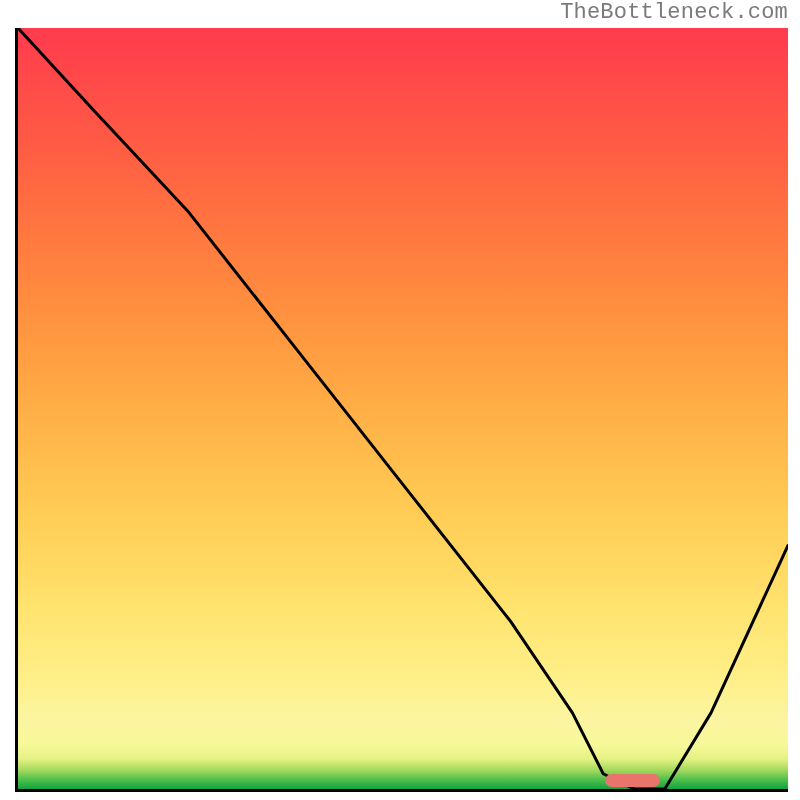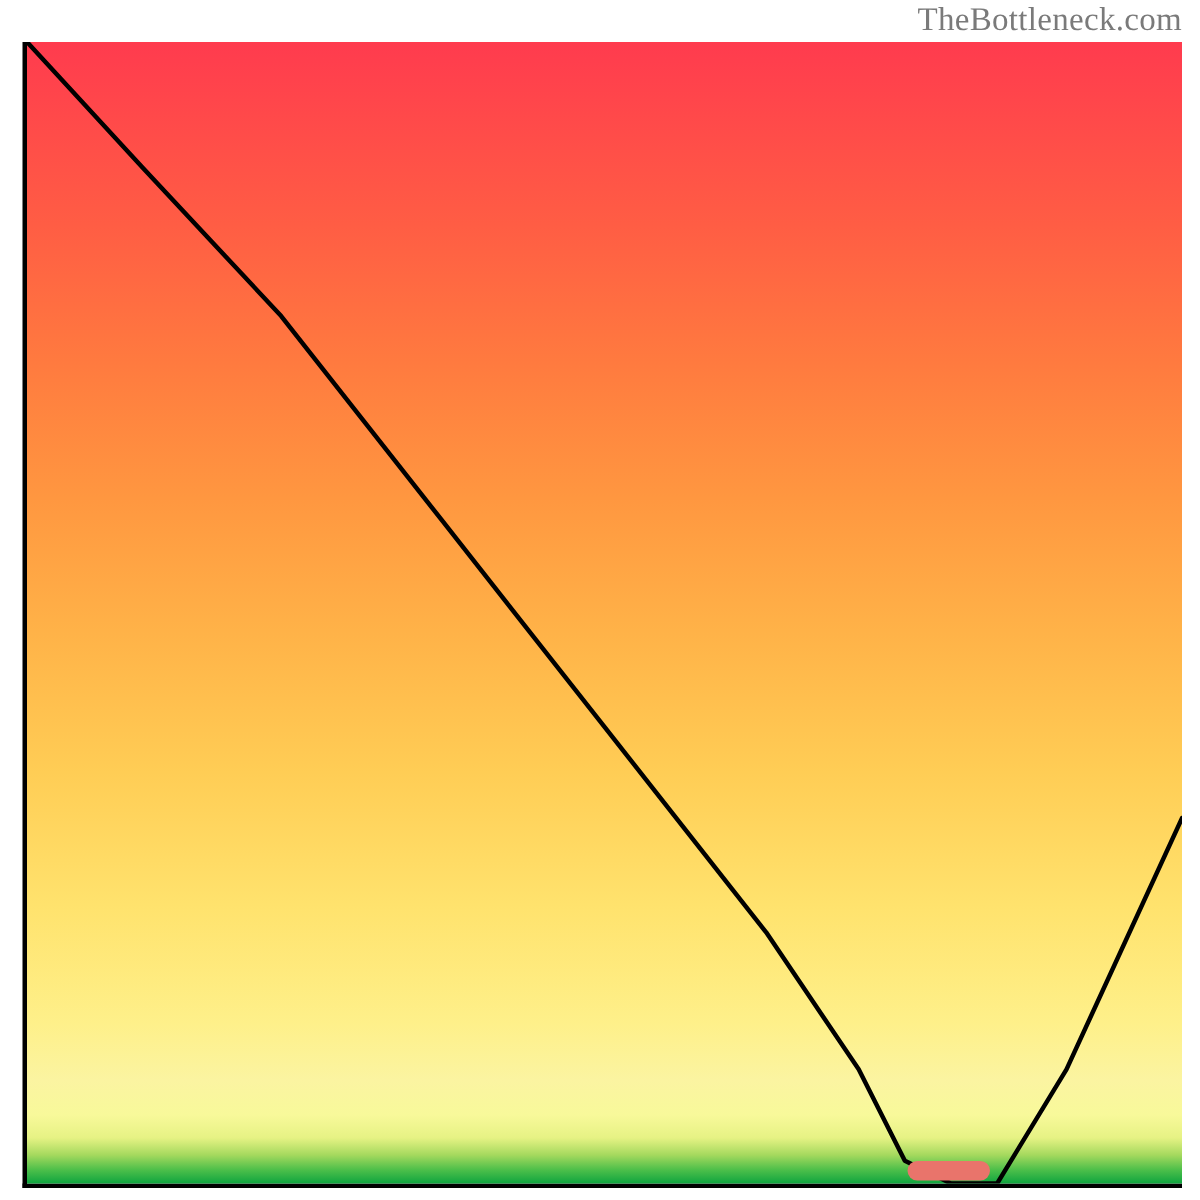--- a/index.html
+++ b/index.html
@@ -6,21 +6,21 @@
   html, body { width: 800px; height: 800px; overflow: hidden; background: #fff; }
   .wrap {
     position: relative;
     width: 800px;
     height: 800px;
   }
   .attribution {
     position: absolute;
     top: 0;
     right: 12px;
-    font-family: Liberation Serif, serif;
+    font-family: Liberation Mono, monospace;
     font-size: 22px;
     color: #7a7a7a;
     letter-spacing: 0.2px;
   }
   .plot {
     position: absolute;
     left: 15px;
     top: 28px;
     width: 773px;
     height: 764px;

